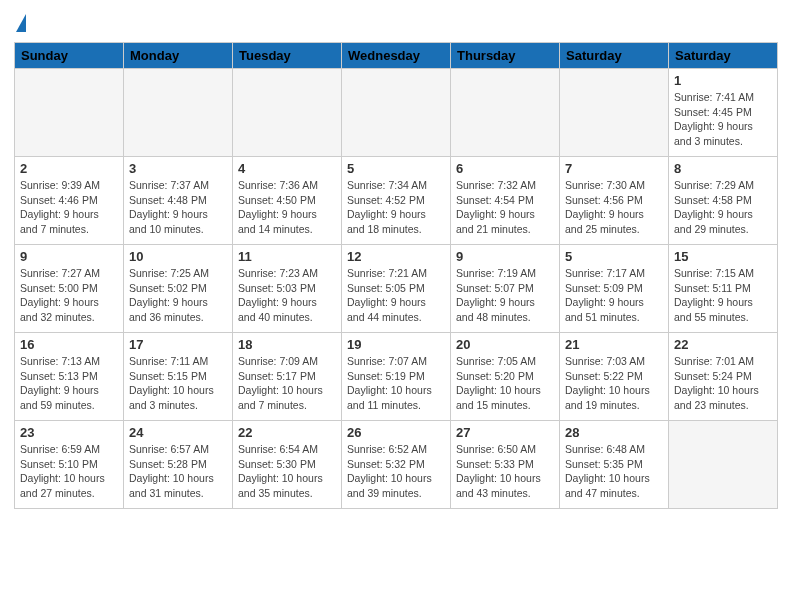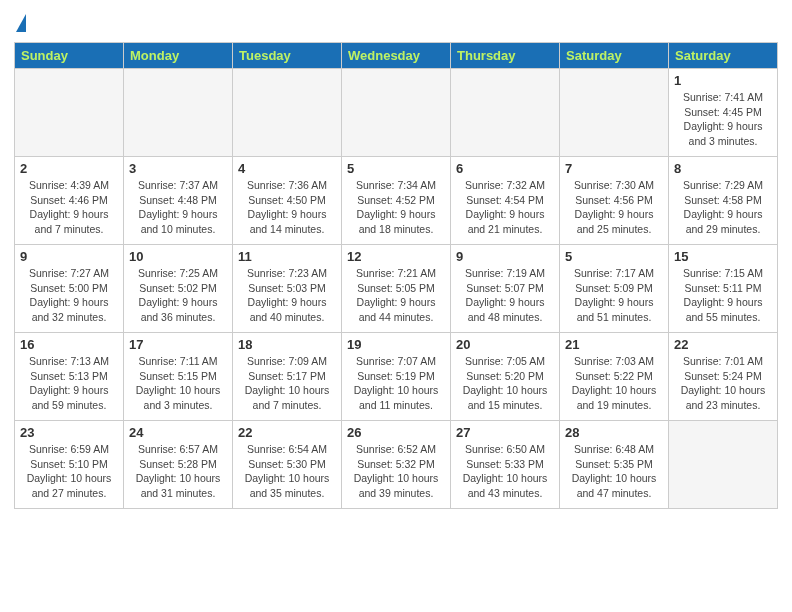--- a/index.html
+++ b/index.html
@@ -62,21 +62,21 @@
       font-size: 16px;
       color: #555;
     }
     .calendar {
       width: 100%;
       border-collapse: collapse;
       table-layout: fixed;
     }
     .calendar th {
       background-color: #1a6fb5;
-      color: #bef264;
+      color: #000000;
       text-align: left;
       padding: 5px 6px;
       font-size: 13px;
       font-weight: bold;
       border: 1px solid #ccc;
     }
     .calendar td {
       vertical-align: top;
       border: 1px solid #ccc;
       padding: 4px 5px;
@@ -91,21 +91,20 @@
       font-size: 13px;
       font-weight: bold;
       color: #333;
       display: block;
       margin-bottom: 2px;
     }
     .day-info {
       font-size: 10.5px;
       color: #444;
       line-height: 1.4;
-      text-align: center;
     }
   </style>
 </head>
 <body>
 
 <div class="container">
   <div class="header">
     <div class="logo">
       <div class="logo-text">
         <span class="logo-general"></span>
@@ -142,21 +141,21 @@
           <td>
             <span class="day-number">1</span>
             <div class="day-info">Sunrise: 7:41 AM
 Sunset: 4:45 PM
 Daylight: 9 hours and 3 minutes.</div>
           </td>
         </tr>
         <tr>
           <td>
             <span class="day-number">2</span>
-            <div class="day-info">Sunrise: 4:39 AM
+            <div class="day-info">Sunrise: 9:39 AM
 Sunset: 4:46 PM
 Daylight: 9 hours and 7 minutes.</div>
           </td>
           <td>
             <span class="day-number">3</span>
             <div class="day-info">Sunrise: 7:37 AM
 Sunset: 4:48 PM
 Daylight: 9 hours and 10 minutes.</div>
           </td>
           <td>

